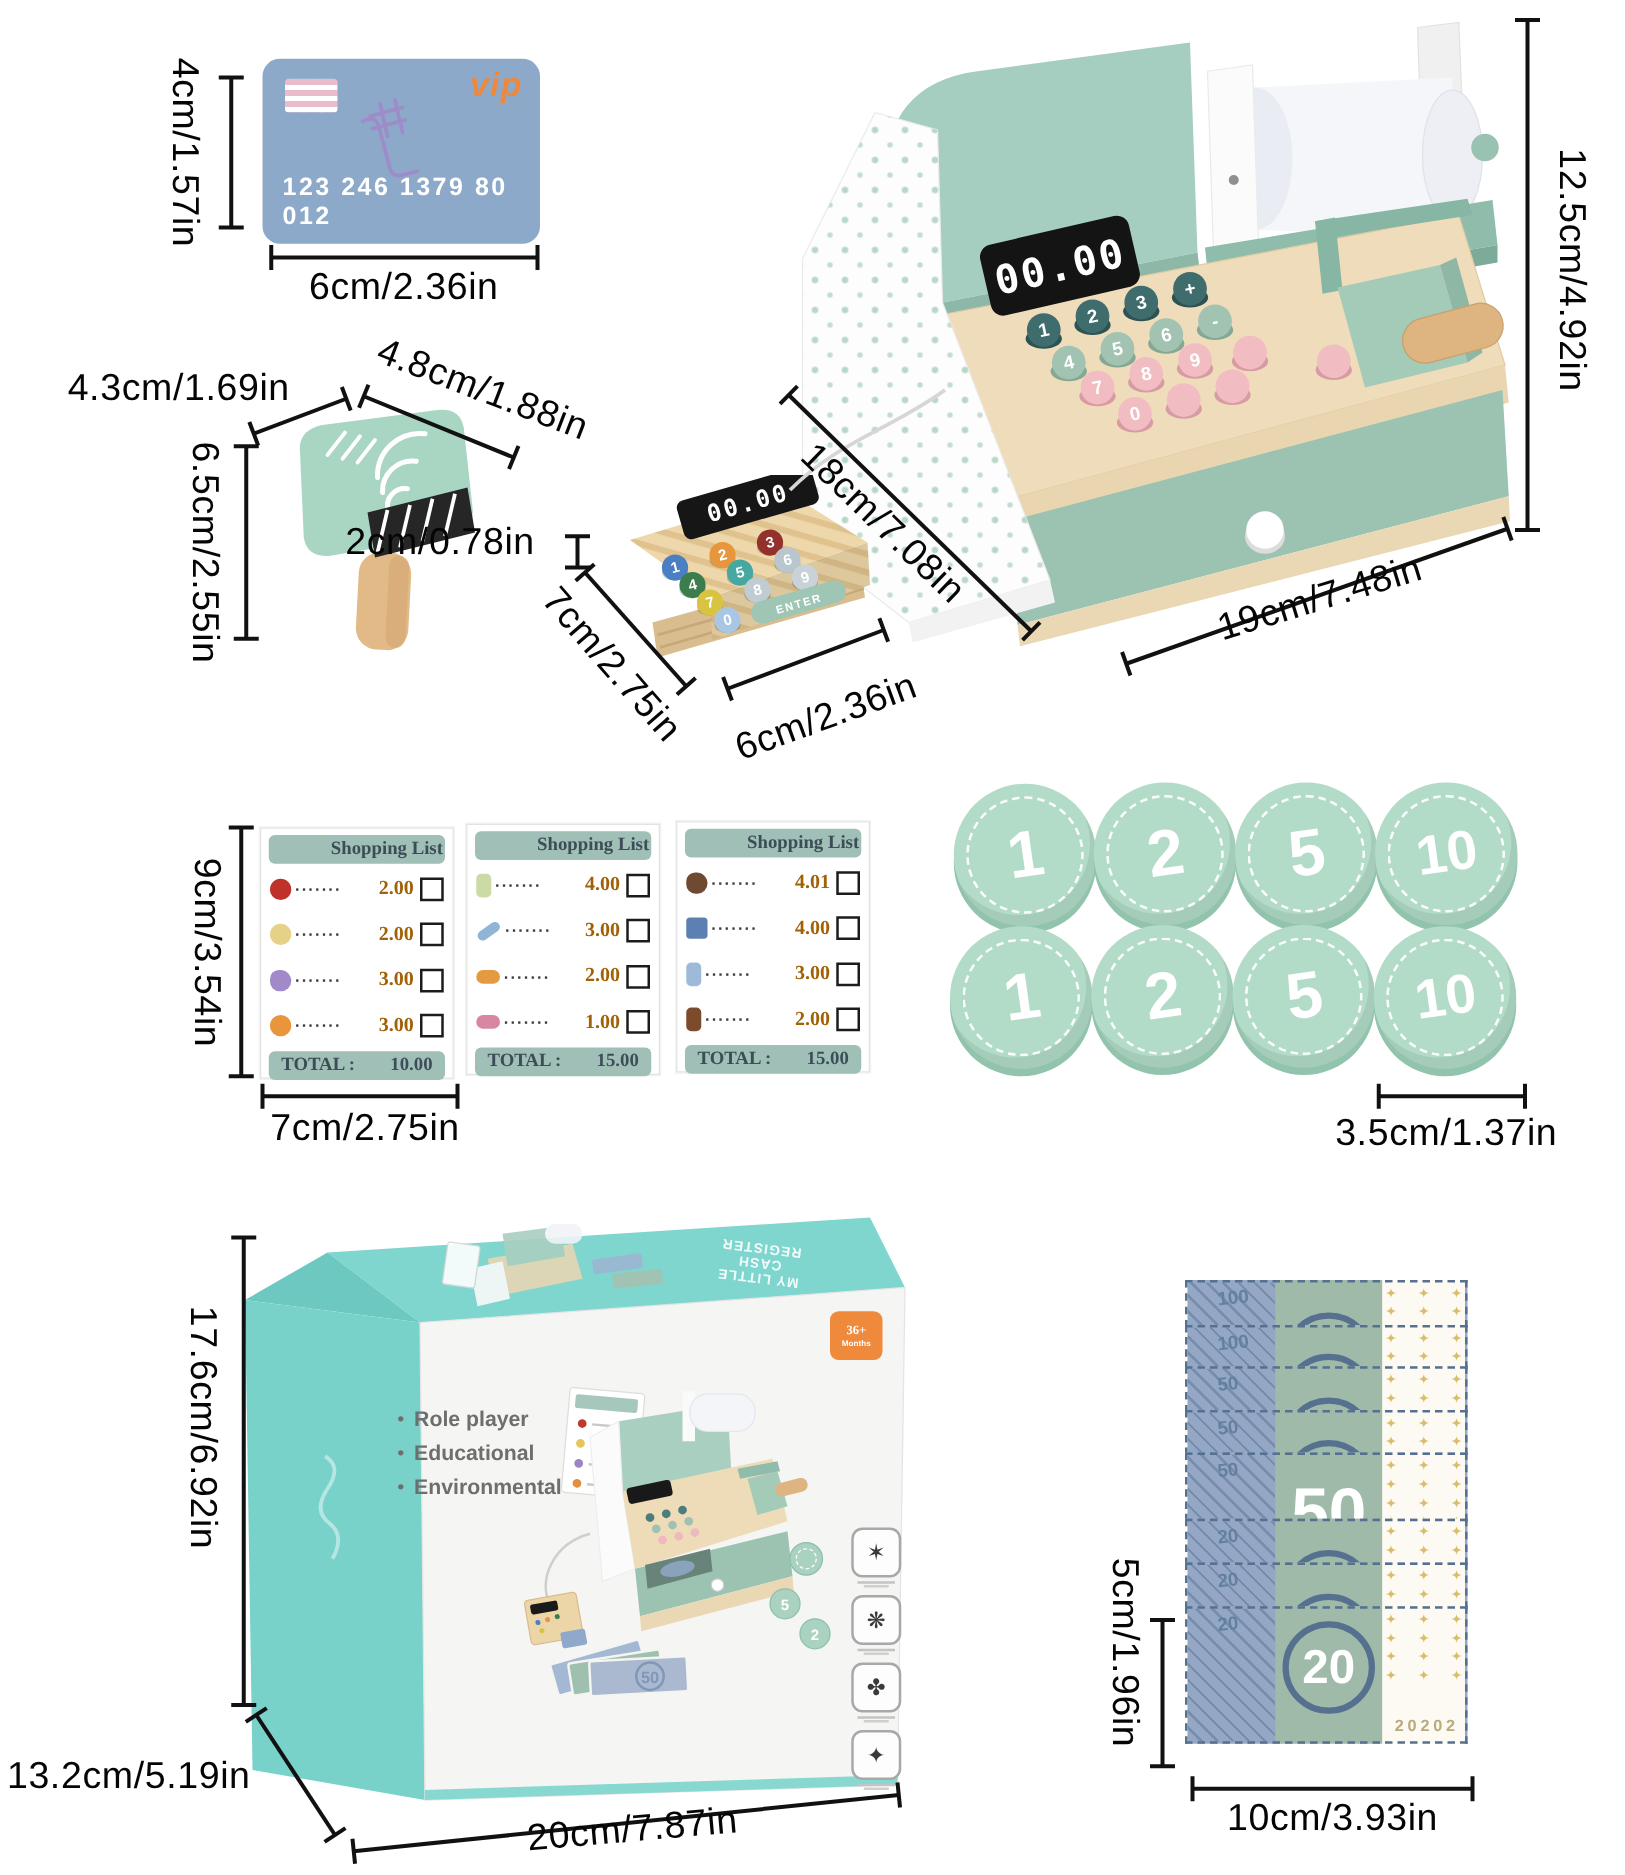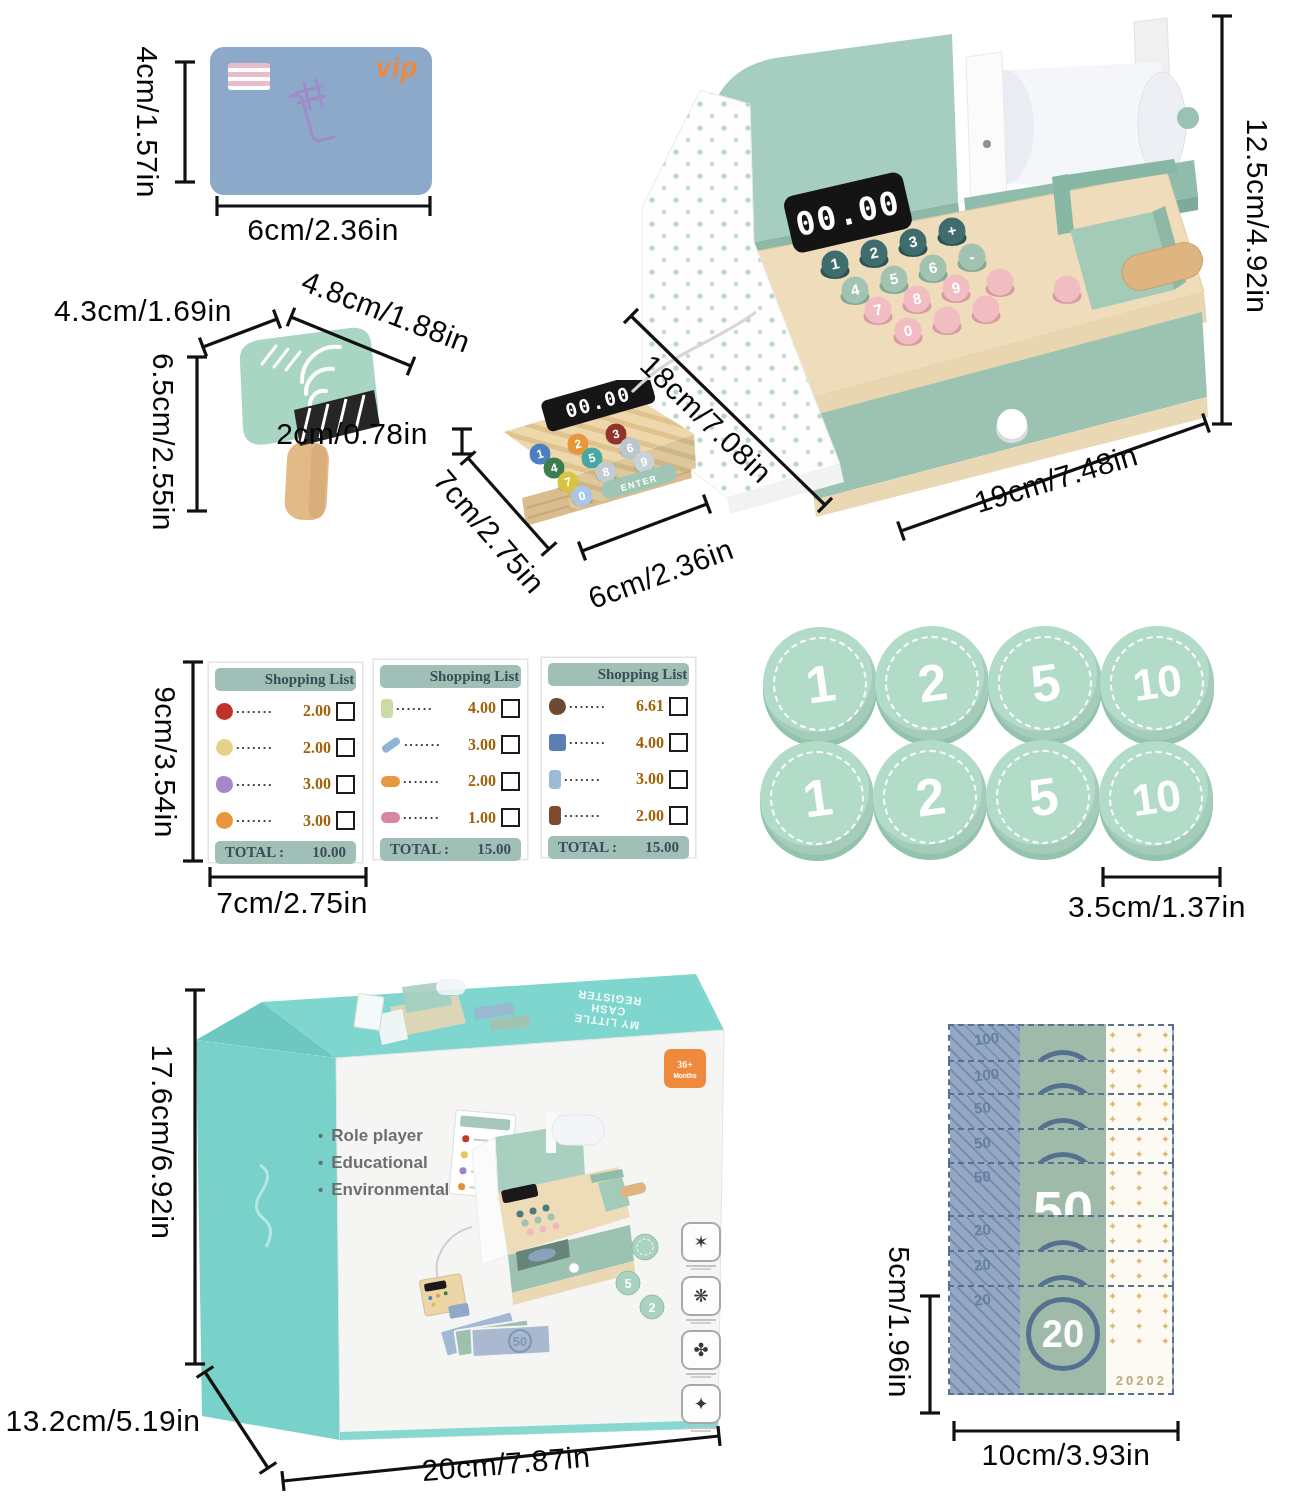--- a/index.html
+++ b/index.html
@@ -80,20 +80,21 @@
 
   <div id="vip-card" class="abs">
     <div id="vip-chip"></div>
     <div id="vip-word">vip</div>
     <svg width="90" height="80" style="position:absolute;left:66px;top:30px">
       <g stroke="#9d8cc9" stroke-width="3" fill="none" stroke-linecap="round">
         <path d="M20,16 l26,-7 M22,26 l26,-7 M28,6 l6,26 M40,3 l6,26"></path>
         <path d="M14,20 c8,-4 12,-2 14,8 l8,30 q2,7 10,5 l12,-3"></path>
       </g>
     </svg>
+    <div id="vip-num">123 246 1379 80 012</div>
   </div>
 
   <svg class="abs" style="left:622px;top:2px;z-index:3" width="600" height="520" viewBox="0 0 600 520">
     <defs>
       <pattern id="dots" width="24" height="24" patternUnits="userSpaceOnUse">
         <circle cx="6" cy="6" r="2.6" fill="#b9d7c7"></circle>
           <circle cx="18" cy="18" r="2.2" fill="#c3ddd0"></circle>
       </pattern>
     </defs>
 
@@ -334,21 +335,21 @@
           <div>TOTAL :</div>
           <div>15.00</div>
         </div>
       </div>
       <div class="list" style="left: 541px; top: 657px;">
         <div class="l-head">Shopping List</div>
         <div class="l-items">
           <div class="l-row">
             <div class="ic blob" style="background: rgb(111, 74, 51);"></div>
             <div class="l-dots">·······</div>
-            <div class="l-price">6.61</div>
+            <div class="l-price">4.01</div>
             <div class="l-box"></div>
           </div>
           <div class="l-row">
             <div class="ic square" style="background: rgb(93, 128, 178);"></div>
             <div class="l-dots">·······</div>
             <div class="l-price">4.00</div>
             <div class="l-box"></div>
           </div>
           <div class="l-row">
             <div class="ic tall" style="background: rgb(157, 187, 217);"></div>

